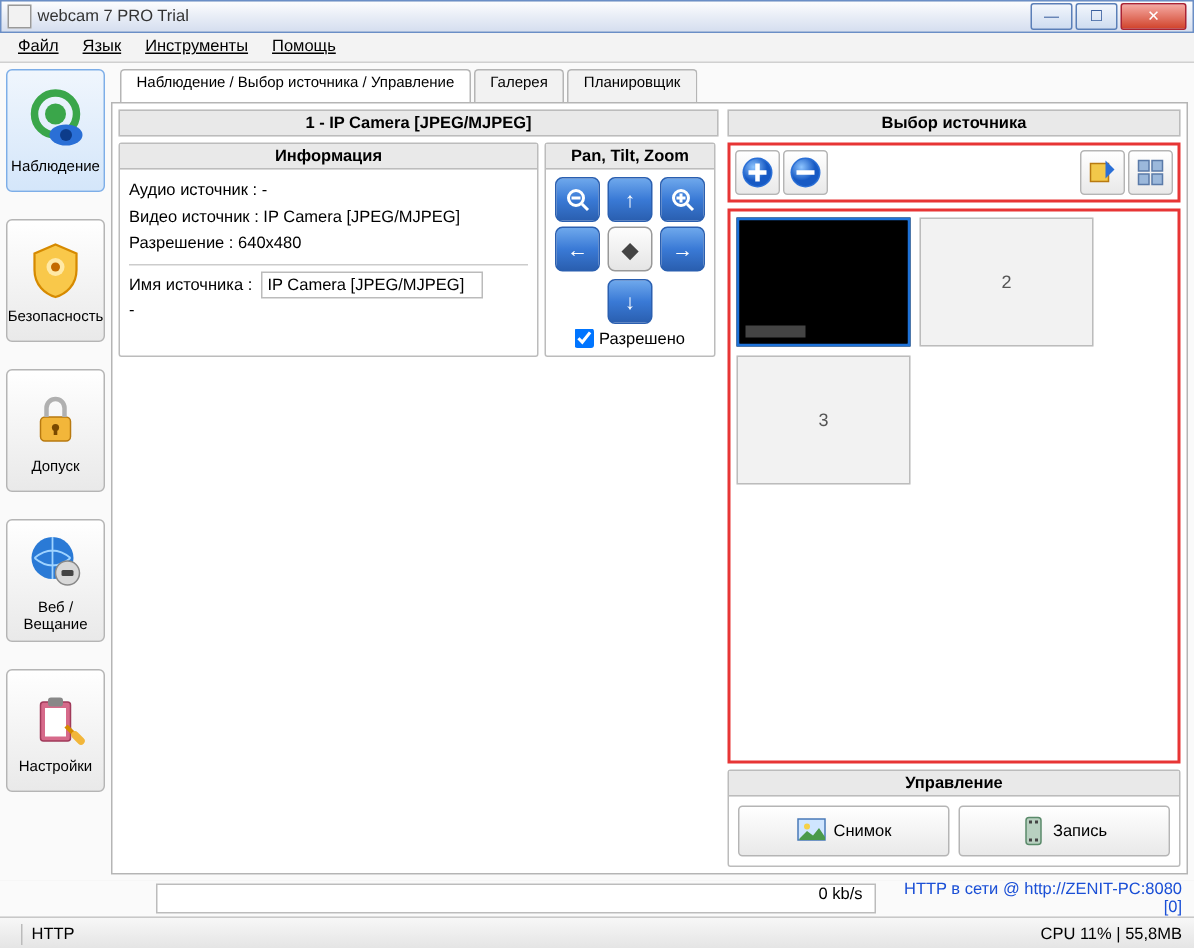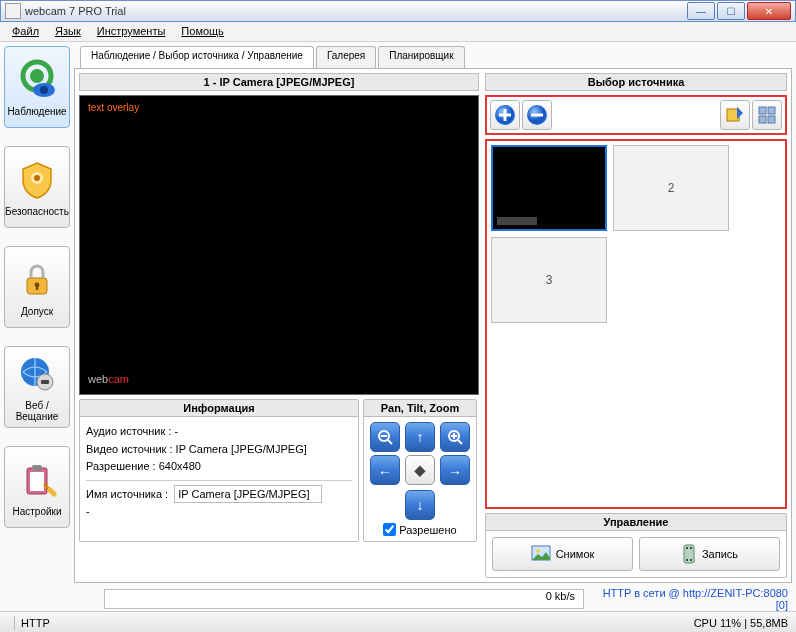--- a/index.html
+++ b/index.html
@@ -180,24 +180,20 @@
     <div class="tabs">
       <div class="tab active">Наблюдение / Выбор источника / Управление</div>
       <div class="tab">Галерея</div>
       <div class="tab">Планировщик</div>
     </div>
 
     <div class="panel">
 
       <div class="col-left">
         <div class="preview-head">1 - IP Camera [JPEG/MJPEG]</div>
-        <div class="preview">
-          <div class="ov">text overlay</div>
-          <div class="wm"><span>web</span><span class="hl">cam</span></div>
-        </div>
 
         <div class="bottom-row">
           <div class="group info">
             <div class="group-h">Информация</div>
             <div class="info-body">
               <div><span>Аудио источник :</span> <span>-</span></div>
               <div><span>Видео источник :</span> <span>IP Camera [JPEG/MJPEG]</span></div>
               <div><span>Разрешение :</span> <span>640x480</span></div>
               <hr>
               <div><span>Имя источника :</span>&nbsp;&nbsp;<input value="IP Camera [JPEG/MJPEG]" style=""></div>

